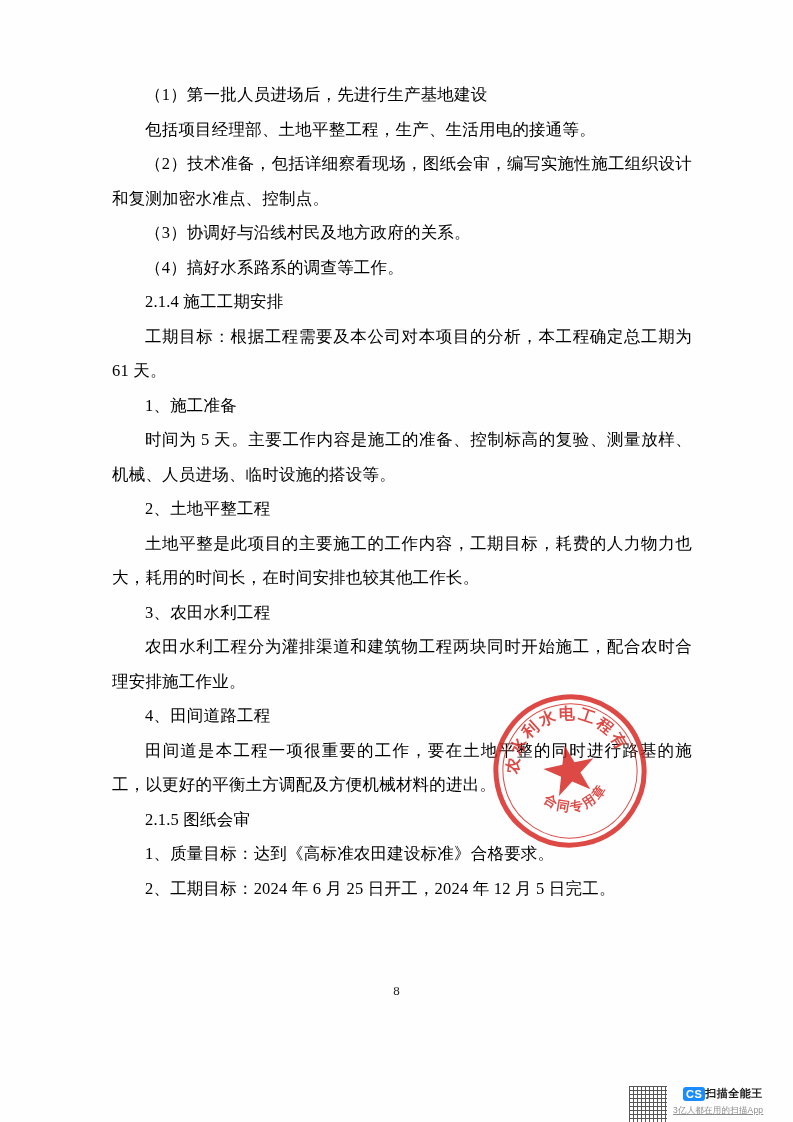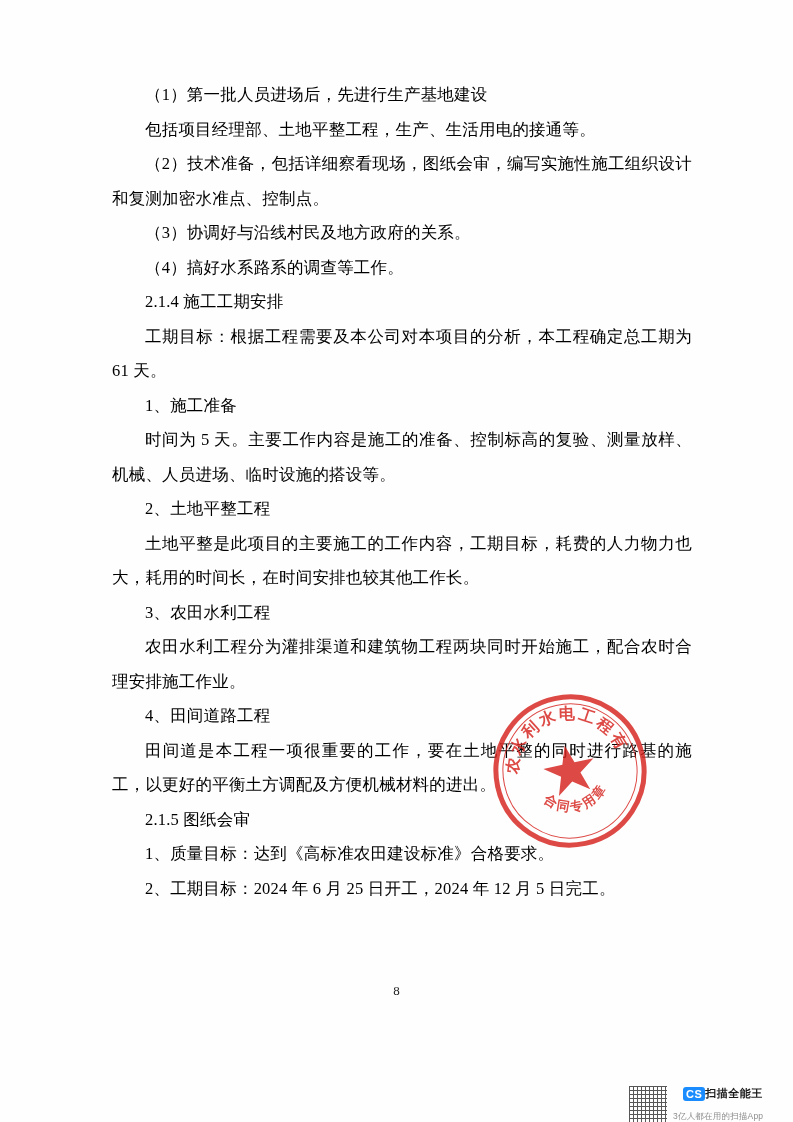--- a/index.html
+++ b/index.html
@@ -104,22 +104,23 @@
     font-family: Liberation Sans, sans-serif;
     font-size: 11px;
     font-weight: bold;
     color: #1b1b1b;
     letter-spacing: 0.5px;
   }
   .cs-sub {
     font-family: "Liberation Sans", sans-serif;
     font-size: 8.5px;
     color: #8d8d8d;
-    margin-top: 10px;
+    margin-top: 4px;
     letter-spacing: 0.2px;
+    text-decoration: underline;
   }
 </style>
 </head>
 <body>
 
 <div class="page">
 
   <div class="content">
     <p class="para indent">（1）第一批人员进场后，先进行生产基地建设</p>
     <p class="para indent">包括项目经理部、土地平整工程，生产、生活用电的接通等。</p>

